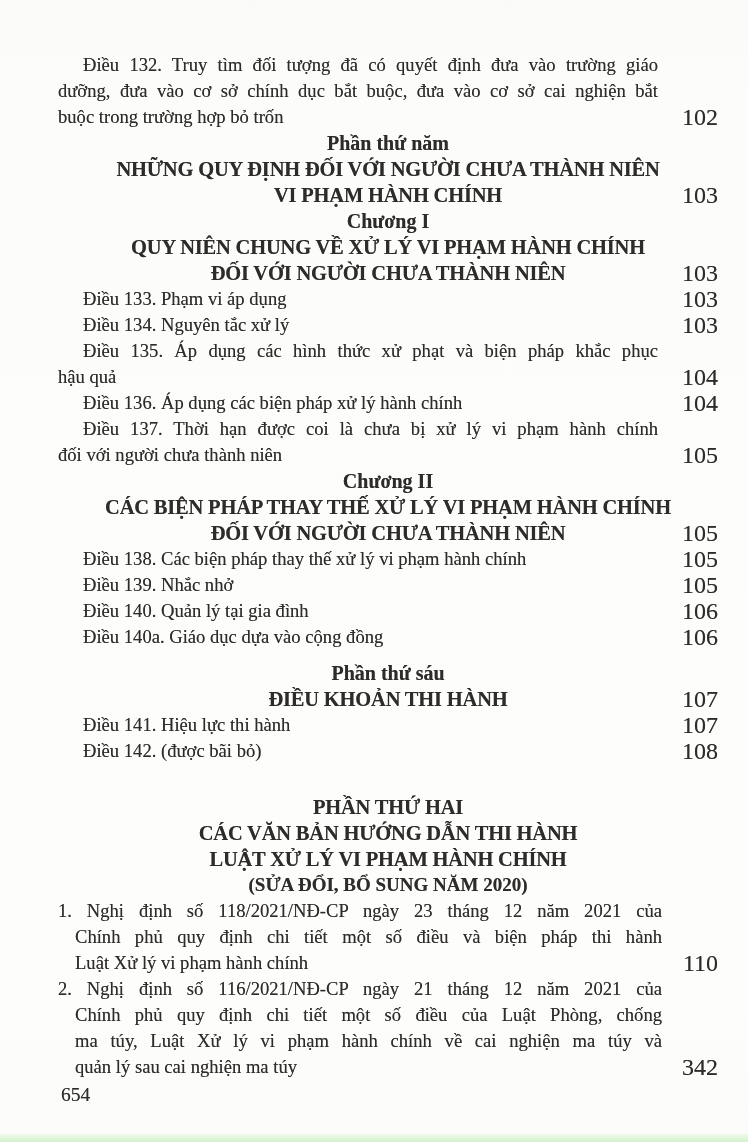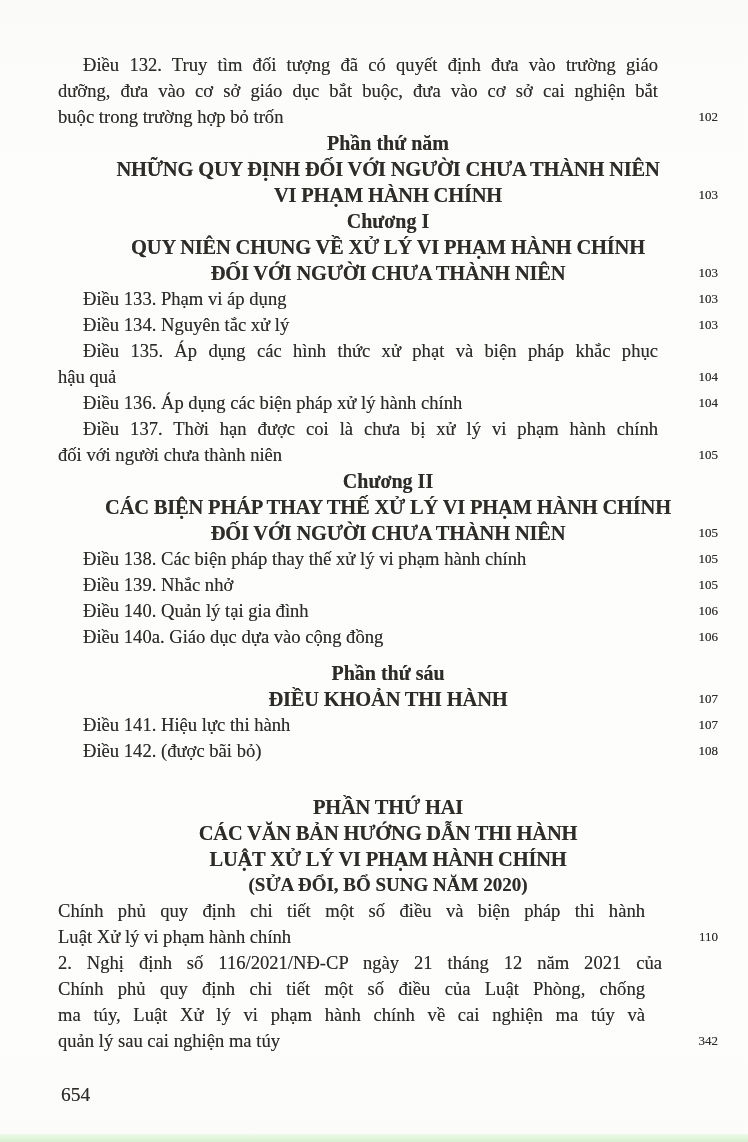--- a/index.html
+++ b/index.html
@@ -33,41 +33,41 @@
     white-space:normal;
     text-align:justify;
     text-align-last:justify;
     height:26px;
     overflow:hidden;
   }
   .body.just .txt{ width:600px; }
   .ind .txt{ text-indent:25px; }
   .pg{
     position:absolute; right:0; top:0;
-    font-size:13px; line-height:26px;
+    font-size:24px; line-height:26px;
     text-shadow:0 0 0.6px rgba(46,44,41,0.55);
   }
   
   .hsub .txt{
     font-weight:700; text-align:center; width:660px;
     font-size:20px;
     font-family:Liberation Serif, serif;
   }
   
   .hcaps .txt{
     font-weight:700; text-align:center; width:660px;
     font-size:20.5px; letter-spacing:-0.2px;
   }
   .hcapsS .txt{
     font-weight:700; text-align:center; width:660px;
     font-size:19px;
   }
   
   .li.just .txt{ width:604px; }
-  .licont .txt{ }
+  .licont .txt{ margin-left:17px; }
   .licont.just .txt{ width:587px; }
   .mt10{ margin-top:10px; }
   .gapbig{ margin-top:30px; }
   .footer-num{
     position:absolute; left:61px; top:1082px;
     font-size:19.5px; line-height:26px;
     color:#2e2c29;
     text-shadow:0 0 0.6px rgba(46,44,41,0.55);
   }
   .bottom-strip{
@@ -78,21 +78,21 @@
 </head>
 <body>
 
 <div class="page">
   <main class="toc">
 
     <div class="ln body ind just">
         <span class="txt">Điều 132. Truy tìm đối tượng đã có quyết định đưa vào trường giáo</span>
       </div>
     <div class="ln body just">
-        <span class="txt">dưỡng, đưa vào cơ sở giáo dục bắt buộc, đưa vào cơ sở cai nghiện bắt</span>
+        <span class="txt">dưỡng, đưa vào cơ sở chính dục bắt buộc, đưa vào cơ sở cai nghiện bắt</span>
       </div>
     <div class="ln body">
         <span class="txt">buộc trong trường hợp bỏ trốn</span>
         <span class="pg">102</span>
       </div>
 
     <div class="ln hsub">
         <span class="txt">Phần thứ năm</span>
       </div>
     <div class="ln hcaps">
@@ -191,20 +191,23 @@
     <div class="ln hcaps">
         <span class="txt">CÁC VĂN BẢN HƯỚNG DẪN THI HÀNH</span>
       </div>
     <div class="ln hcaps">
         <span class="txt">LUẬT XỬ LÝ VI PHẠM HÀNH CHÍNH</span>
       </div>
     <div class="ln hcapsS">
         <span class="txt">(SỬA ĐỔI, BỔ SUNG NĂM 2020)</span>
       </div>
 
+    <div class="ln li just">
+        <span class="txt">1. Nghị định số 118/2021/NĐ-CP ngày 23 tháng 12 năm 2021 của</span>
+      </div>
     <div class="ln licont just">
         <span class="txt">Chính phủ quy định chi tiết một số điều và biện pháp thi hành</span>
       </div>
     <div class="ln licont">
         <span class="txt">Luật Xử lý vi phạm hành chính</span>
         <span class="pg">110</span>
       </div>
     <div class="ln li just">
         <span class="txt">2. Nghị định số 116/2021/NĐ-CP ngày 21 tháng 12 năm 2021 của</span>
       </div>

